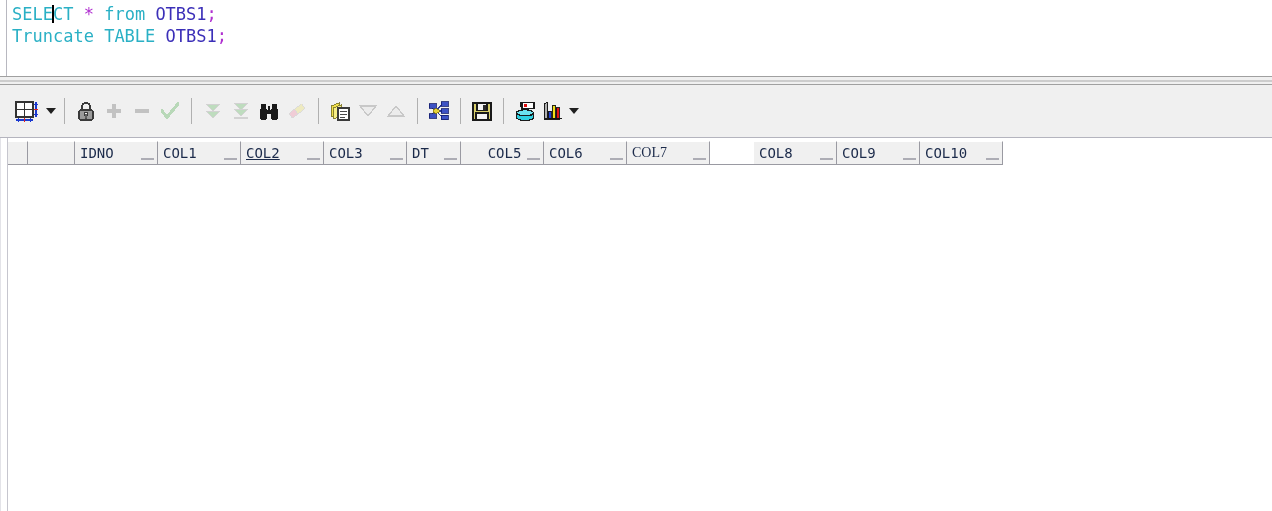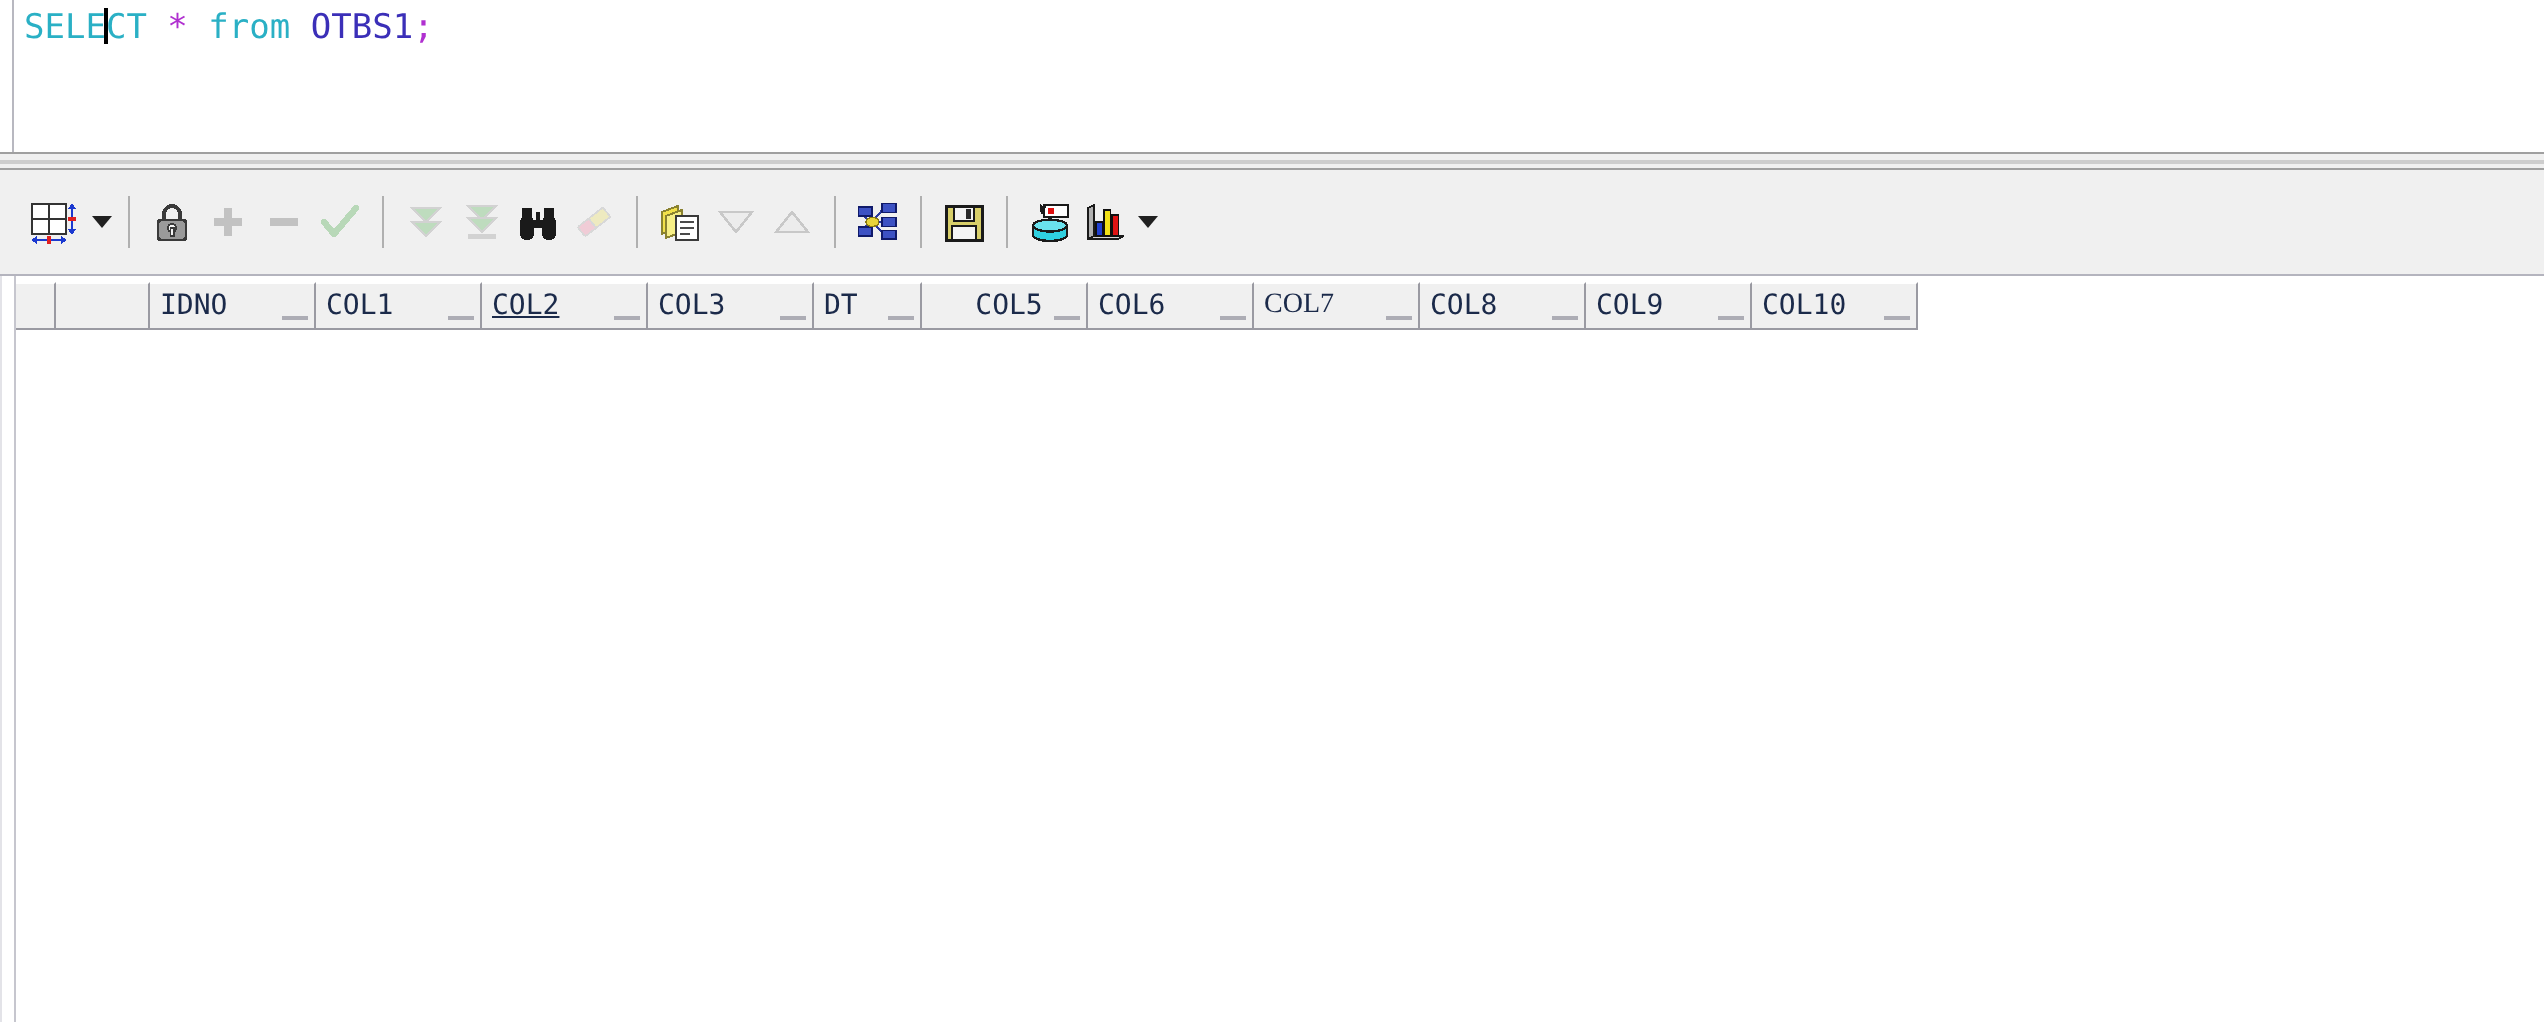--- a/index.html
+++ b/index.html
@@ -164,20 +164,21 @@
   }
   .hcell.narrow { padding-left: 0; }
 </style>
 </head>
 <body>
 
 <div id="editor-pane">
   <div id="editor-gutter-line"></div>
   <div id="editor-code">
       <div class="code-line"><span class="tok-kw">SELE</span><span class="caret"></span><span class="tok-kw">CT </span><span class="tok-star">*</span><span class=""> </span><span class="tok-kw">from</span><span class=""> </span><span class="tok-id">OTBS1</span><span class="tok-punc">;</span></div>
+      <div class="code-line"><span class="tok-kw">Truncate</span><span class=""> </span><span class="tok-kw">TABLE</span><span class=""> </span><span class="tok-id">OTBS1</span><span class="tok-punc">;</span></div>
     </div>
 </div>
 
 <div id="splitter">
   <div id="splitter-inner"></div>
 </div>
 
 <div id="grid-toolbar">
     <span class="tb-btn wide" title="Grid / Single record layout">
       <svg width="24" height="23" viewBox="0 0 24 23" xmlns="http://www.w3.org/2000/svg" shape-rendering="crispEdges">
@@ -359,21 +360,21 @@
         <span class="grip"></span>
       </div>
       <div class="hcell" style="width: 83px;">
         <span>COL6</span>
         <span class="grip"></span>
       </div>
       <div class="hcell" style="width: 83px; font-family: Liberation Serif, serif;">
         <span>COL7</span>
         <span class="grip"></span>
       </div>
-      <div class="hcell" style="width: 83px;">
+      <div class="hcell" style="width: 83px; margin-left: 44px;">
         <span>COL8</span>
         <span class="grip"></span>
       </div>
       <div class="hcell" style="width: 83px;">
         <span>COL9</span>
         <span class="grip"></span>
       </div>
       <div class="hcell" style="width: 83px; text-align: center;">
         <span>COL10</span>
         <span class="grip"></span>

